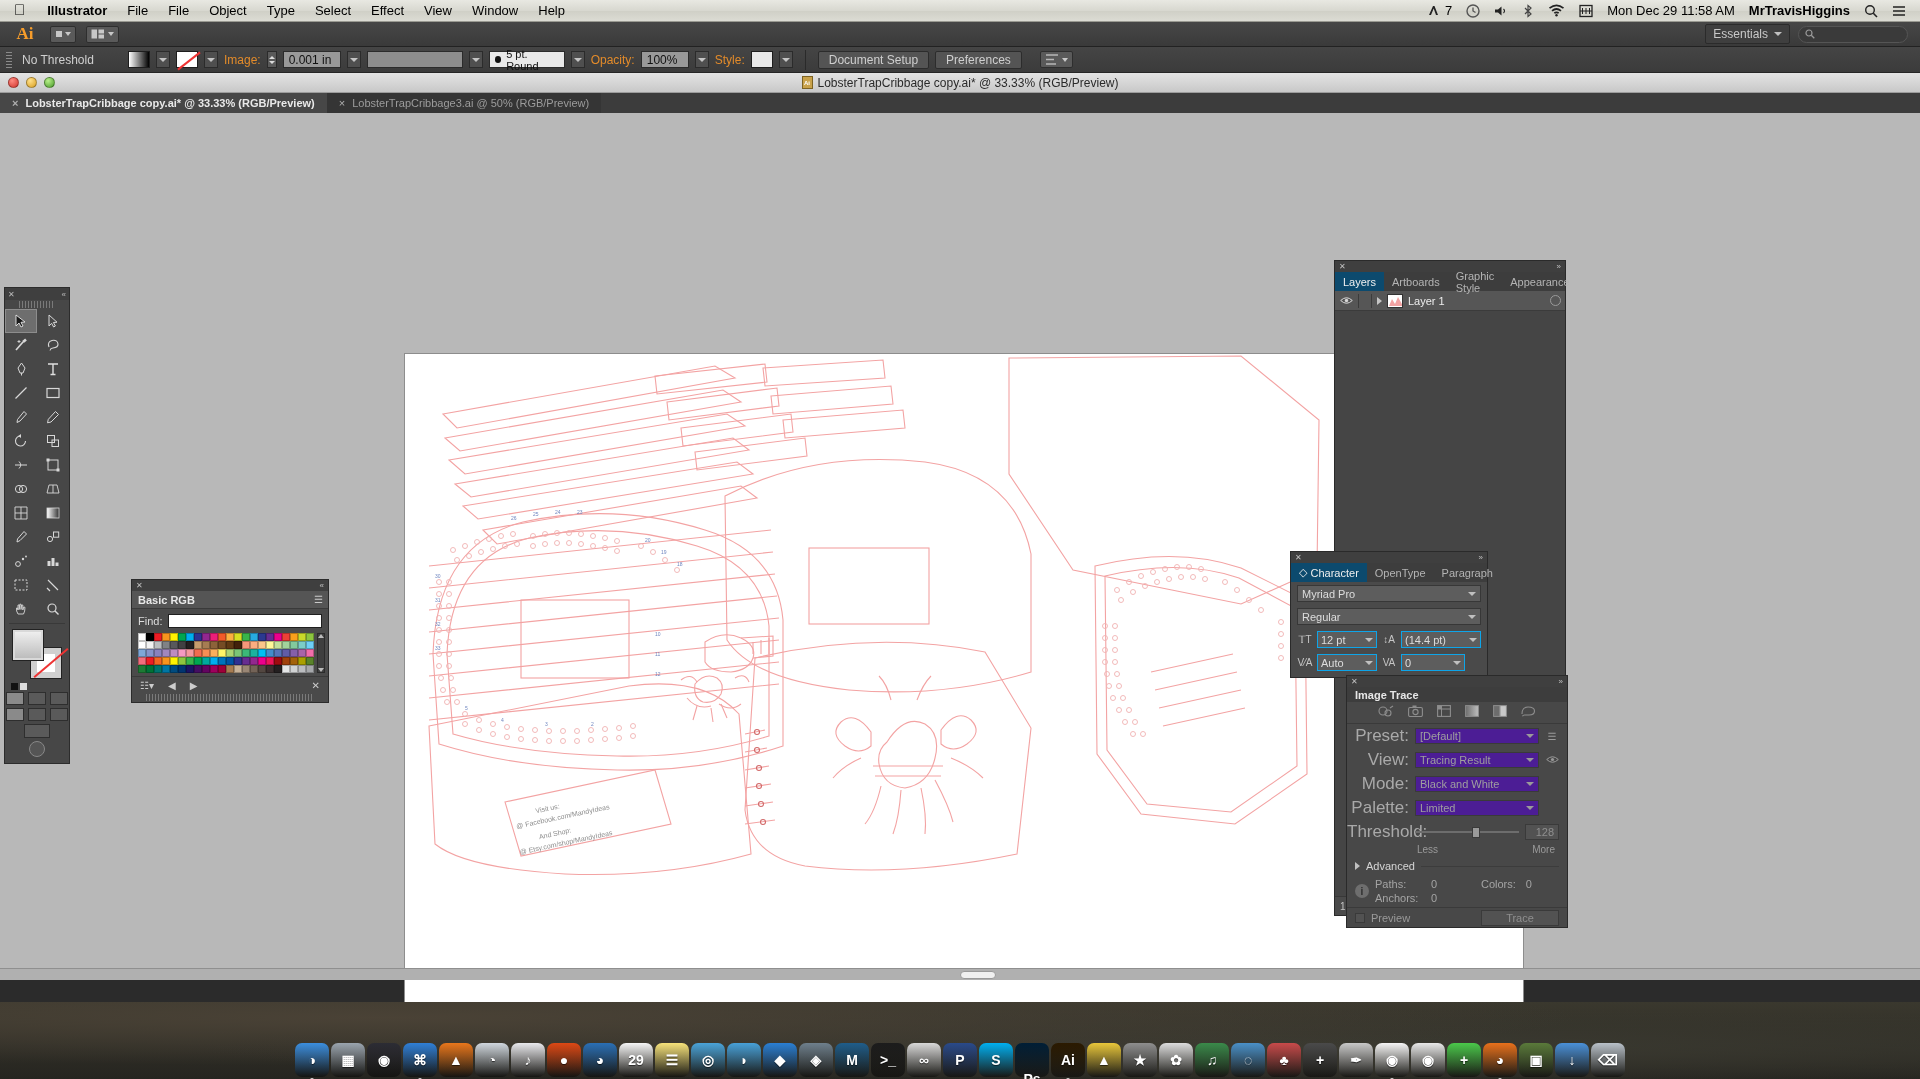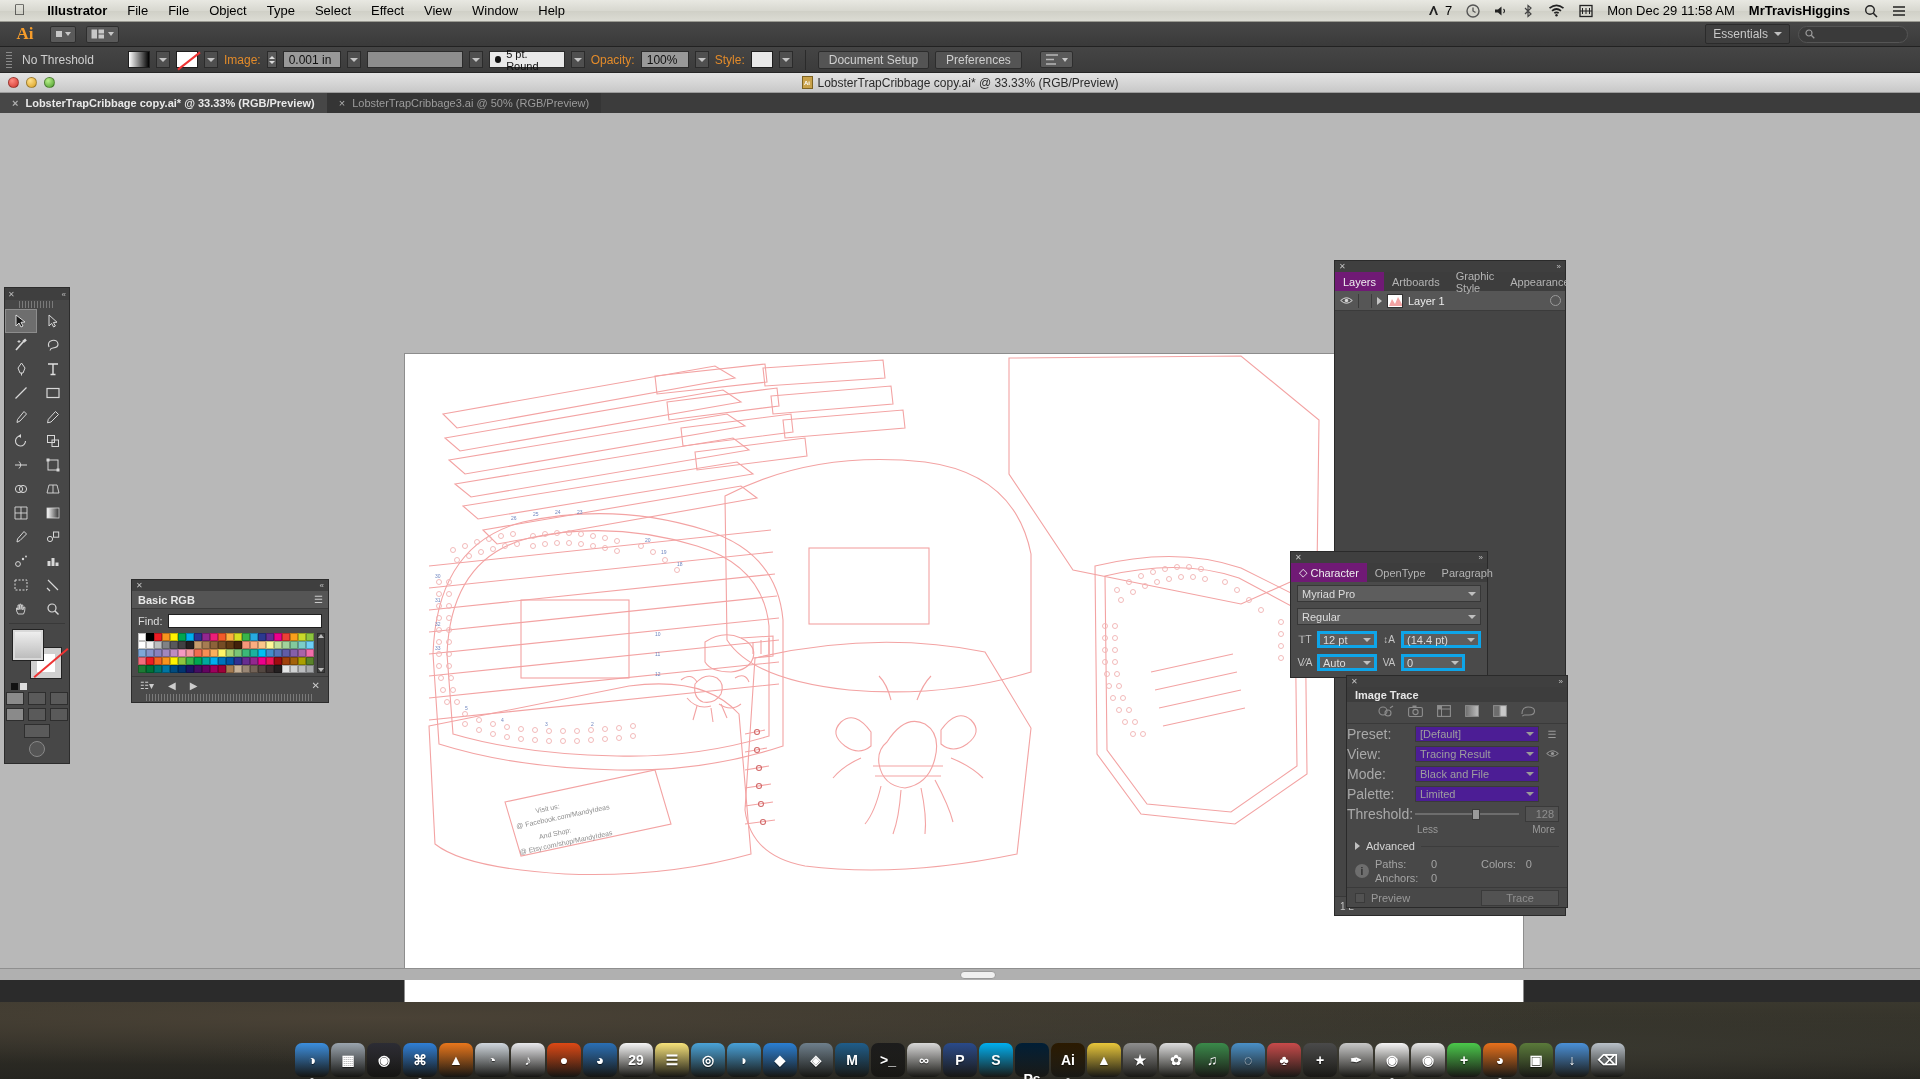--- a/index.html
+++ b/index.html
@@ -124,41 +124,41 @@
   .swgrid i{display:block;width:8px;height:8px;border:1px solid rgba(0,0,0,.25);}
   .scroller{width:10px;background:#3f3f3f;border:1px solid #2b2b2b;margin-left:3px;display:flex;flex-direction:column;justify-content:space-between;align-items:center;}
   .scroller .ar{border-left:3px solid transparent;border-right:3px solid transparent;}
   .scroller .up{border-bottom:4px solid #bbb;}
   .scroller .dn{border-top:4px solid #bbb;}
   .swfoot{height:17px;display:flex;align-items:center;gap:14px;padding:0 8px;border-top:1px solid #3a3a3a;color:#ccc;font-size:10px;}
   
   #layerspanel{position:absolute;left:1334px;top:147px;width:232px;background:#454545;border:1px solid #2a2a2a;}
   .dock-tabs{height:19px;background:#3d3d3d;display:flex;align-items:stretch;}
   .dock-tab{display:flex;align-items:center;padding:0 8px;font-size:11px;color:#b4b4b4;}
-  .dock-tab.active{background:#701a75;color:#efefef;}
+  .dock-tab.active{background:#0c4a6e;color:#efefef;}
   .layerrow{height:20px;display:flex;align-items:center;background:#565656;border-bottom:1px solid #3b3b3b;gap:5px;padding:0 4px;}
   .eye{width:14px;height:14px;display:flex;align-items:center;justify-content:center;}
   .lockcell{width:14px;height:14px;border-left:1px solid #3b3b3b;border-right:1px solid #3b3b3b;}
   .thumb{width:16px;height:14px;background:#fff;border:1px solid #333;overflow:hidden;}
   .ltri{border-left:5px solid #c5c5c5;border-top:4px solid transparent;border-bottom:4px solid transparent;}
   .lname{flex:1;color:#ededed;font-size:11px;}
   .ltarget{width:11px;height:11px;border-radius:50%;border:1px solid #9a9a9a;}
   .layerbody{height:585px;background:#454545;}
   .layerfoot{height:19px;background:#4a4a4a;border-top:1px solid #383838;display:flex;align-items:center;color:#c4c4c4;font-size:10px;padding:0 5px;gap:8px;}
   #charpanel{position:absolute;left:1290px;top:438px;width:198px;background:#4a4a4a;border:1px solid #2a2a2a;}
   .charrow{display:flex;align-items:center;gap:4px;padding:3px 6px;}
   .combo{flex:1;height:17px;background:#5d5d5d;border:1px solid #373737;color:#ddd;font-size:11px;display:flex;align-items:center;justify-content:space-between;padding:0 4px;}
   .combo .car{border-left:4px solid transparent;border-right:4px solid transparent;border-top:4px solid #c0c0c0;}
-  .cfield{height:17px;background:#5d5d5d;border:3px solid #0ea5e9;color:#ddd;font-size:11px;display:flex;align-items:center;justify-content:space-between;padding:0 3px;gap:3px;}
+  .cfield{height:17px;background:#5d5d5d;border:1px solid #0ea5e9;color:#ddd;font-size:11px;display:flex;align-items:center;justify-content:space-between;padding:0 3px;gap:3px;}
   .cicon{color:#c6c6c6;font-size:10px;width:16px;text-align:center;}
   #itpanel{position:absolute;left:1346px;top:562px;width:222px;background:#484848;border:1px solid #2a2a2a;}
   .it-title{height:15px;background:#3d3d3d;display:flex;align-items:center;padding:0 8px;color:#e6e6e6;font-size:11px;font-weight:bold;}
   .it-icons{height:22px;display:flex;align-items:center;justify-content:center;gap:14px;border-bottom:1px solid #3a3a3a;}
   .it-row{display:flex;align-items:center;gap:6px;padding:2px 8px 2px 0;}
-  .it-lab{width:62px;text-align:left;color:#a9a9a9;font-size:14px;}
+  .it-lab{width:62px;text-align:right;color:#a9a9a9;font-size:17px;}
   .it-combo{flex:1;height:16px;background:#4c1d95;border:1px solid #3a3a3a;color:#9f9f9f;font-size:11px;display:flex;align-items:center;justify-content:space-between;padding:0 4px;}
   .it-slider{flex:1;height:16px;display:flex;align-items:center;position:relative;}
   .it-slider .track{position:absolute;left:0;right:0;height:2px;background:#6d6d6d;}
   .it-slider .knob{position:absolute;left:55%;width:8px;height:11px;background:#9a9a9a;border:1px solid #3a3a3a;}
   .it-val{width:34px;height:16px;background:#525252;border:1px solid #3a3a3a;color:#8f8f8f;font-size:11px;display:flex;align-items:center;justify-content:flex-end;padding-right:4px;}
   .lessmore{display:flex;justify-content:space-between;color:#9a9a9a;font-size:10px;padding:0 12px 2px 70px;}
   .adv{display:flex;align-items:center;gap:6px;padding:3px 8px;color:#d5d5d5;font-size:11px;}
   .adv .tri{border-left:5px solid #c0c0c0;border-top:4px solid transparent;border-bottom:4px solid transparent;}
   .adv .rule{flex:1;height:1px;background:#3c3c3c;}
   .it-stats{display:flex;padding:3px 8px;gap:6px;color:#a4a4a4;font-size:11px;align-items:center;}
@@ -1047,21 +1047,21 @@
         <span style="width:14px;text-align:center">
           <svg width="13" height="9" viewBox="0 0 13 9">
               <path d="M0.7 4.5 Q6.5 -1 12.3 4.5 Q6.5 10 0.7 4.5 Z" fill="none" stroke="#9a9a9a" stroke-width="1"></path>
               <circle cx="6.5" cy="4.5" r="1.6" fill="#9a9a9a"></circle>
             </svg>
         </span>
       </div>
       <div class="it-row">
         <span class="it-lab">Mode:</span>
         <span class="it-combo">
-          <span>Black and File</span>
+          <span>Black and White</span>
           <span class="car" style="border-left:4px solid transparent;border-right:4px solid transparent;border-top:4px solid #9a9a9a;"></span>
         </span>
         <span style="width:14px"></span>
       </div>
       <div class="it-row">
         <span class="it-lab">Palette:</span>
         <span class="it-combo">
           <span>Limited</span>
           <span class="car" style="border-left:4px solid transparent;border-right:4px solid transparent;border-top:4px solid #9a9a9a;"></span>
         </span>

